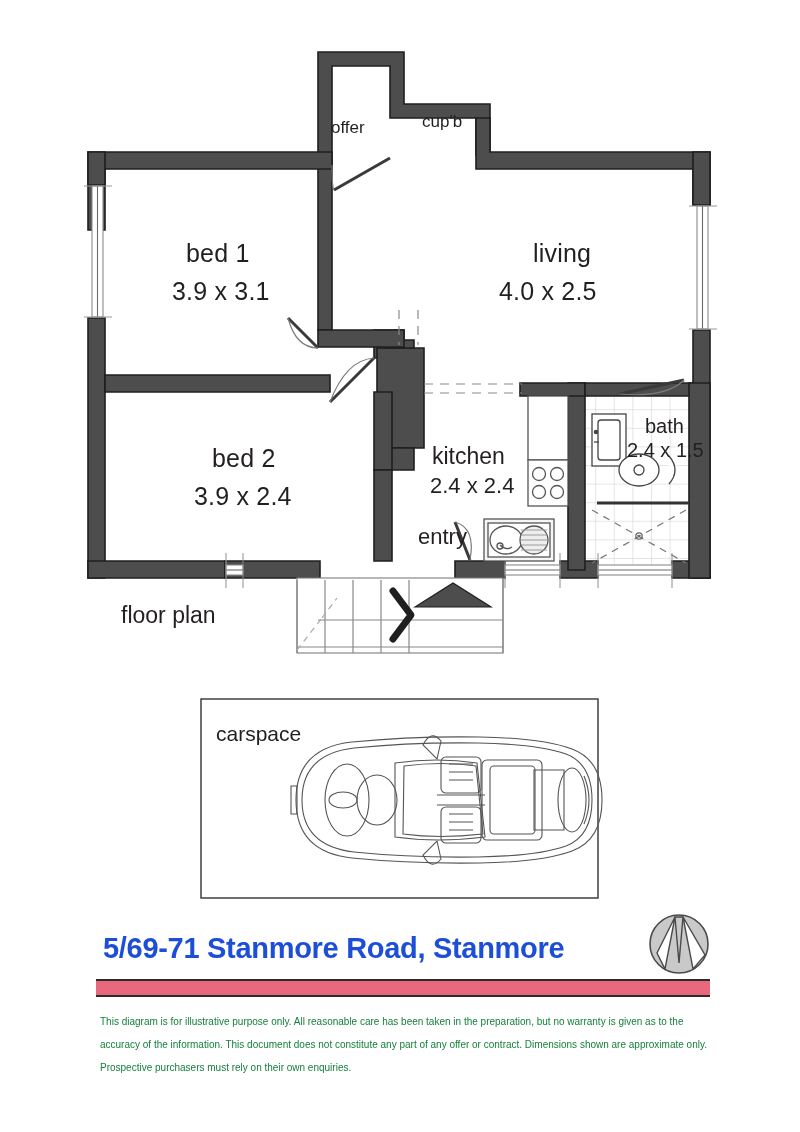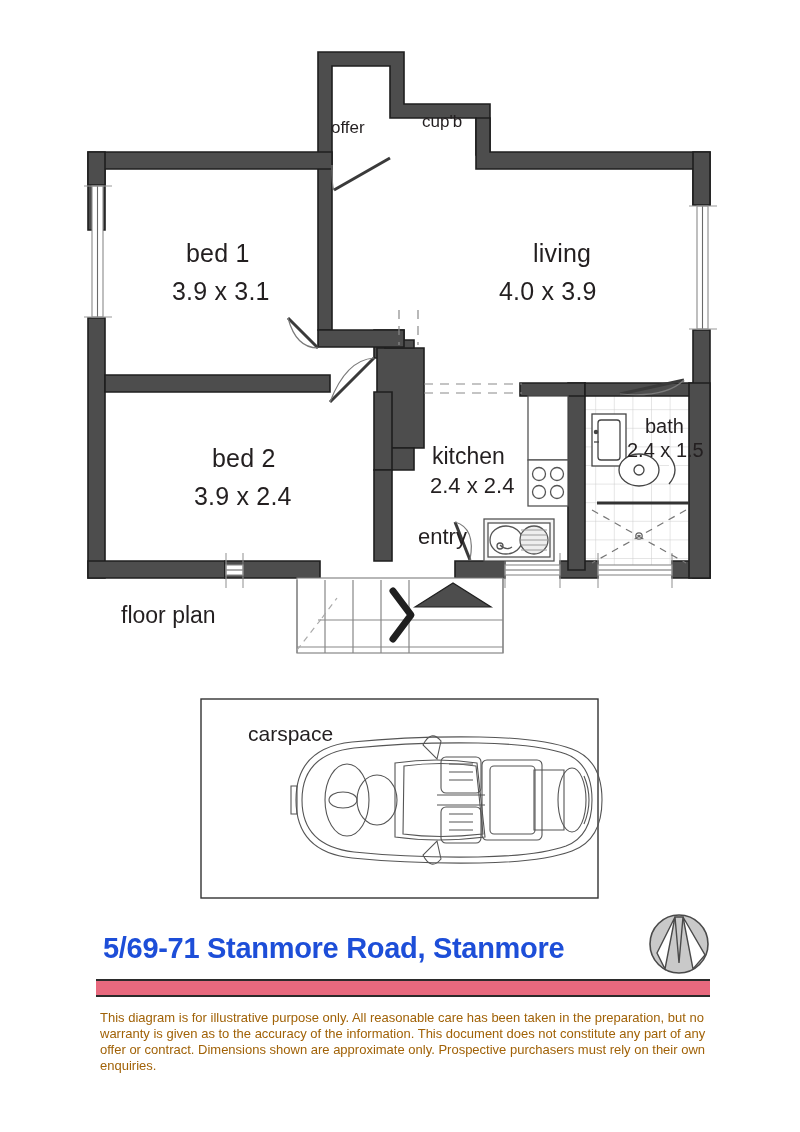--- a/index.html
+++ b/index.html
@@ -8,21 +8,21 @@
   .txt{position:absolute;white-space:nowrap;}
   
   .room-name{font-size:25px;color:#231f20;letter-spacing:.2px;}
   .room-dim{font-size:25px;color:#231f20;letter-spacing:.2px;}
   .small-label{font-size:17px;color:#231f20;}
   .mid-label{font-size:19px;color:#231f20;}
   .sec-label{font-size:23px;color:#231f20;}
   .carspace-label{font-size:21px;color:#231f20;}
   .title{position:absolute;left:103px;top:932px;font-size:29px;font-weight:bold;color:#1d4ed8;letter-spacing:-0.3px;}
   .pinkbar{position:absolute;left:96px;top:979px;width:614px;height:14px;background:#e8697e;border-top:2px solid #2b2b2b;border-bottom:2px solid #2b2b2b;}
-  .disc{position:absolute;left:100px;top:1010px;width:610px;font-size:13px;line-height:16px;color:#a16207;}
+  .disc{position:absolute;left:100px;top:1010px;width:610px;font-size:10px;line-height:23px;color:#15803d;}
   .logo{position:absolute;left:645px;top:913px;width:68px;height:62px;}
 </style>
 </head>
 <body>
 
 <svg id="plan" viewBox="0 0 800 1132" xmlns="http://www.w3.org/2000/svg">
   <defs>
     <pattern id="tiles" width="18.6" height="18.6" patternUnits="userSpaceOnUse">
       <rect width="18.6" height="18.6" fill="#ffffff"></rect>
       <path d="M0 0 H18.6 M0 0 V18.6" stroke="#cccccc" stroke-width="1"></path>
@@ -212,35 +212,35 @@
   </g>
 </svg>
 
 <div class="txt small-label" style="left:331px;top:118px;">offer</div>
 <div class="txt small-label" style="left:422px;top:112px;">cup'b</div>
 
 <div class="txt room-name" style="left:186px;top:239px;">bed 1</div>
 <div class="txt room-dim" style="left:172px;top:277px;">3.9 x 3.1</div>
 
 <div class="txt room-name" style="left:533px;top:239px;text-align:center;">living</div>
-<div class="txt room-dim" style="left:499px;top:277px;">4.0 x 3.9</div>
+<div class="txt room-dim" style="left:499px;top:277px;">4.0 x 2.5</div>
 
 <div class="txt room-name" style="left:212px;top:444px;">bed 2</div>
 <div class="txt room-dim" style="left:194px;top:482px;">3.9 x 2.4</div>
 
 <div class="txt mid-label" style="left:432px;top:443px;font-size:23px;">kitchen</div>
 <div class="txt mid-label" style="left:430px;top:473px;font-size:22px;">2.4 x 2.4</div>
 
 <div class="txt mid-label" style="left:645px;top:415px;font-size:20px;">bath</div>
 <div class="txt mid-label" style="left:627px;top:439px;font-size:20px;">2.4 x 1.5</div>
 
 <div class="txt mid-label" style="left:418px;top:524px;font-size:22px;">entry</div>
 
 <div class="txt sec-label" style="left:100px;top:602px;margin-left:21px;">floor plan</div>
-<div class="txt carspace-label" style="left:216px;top:722px;margin-left:32px;">carspace</div>
+<div class="txt carspace-label" style="left:216px;top:722px;">carspace</div>
 
 <div class="title">5/69-71 Stanmore Road, Stanmore</div>
 
 <svg class="logo" viewBox="0 0 68 62" xmlns="http://www.w3.org/2000/svg">
   <circle cx="34" cy="31" r="29" fill="#c9c9c9" stroke="#4a4a4a" stroke-width="1.6"></circle>
   <path d="M34 2 L34 60" stroke="#ffffff" stroke-width="0" fill="none"></path>
   <path d="M30 4 L20 56 L12 40 Z" fill="#ffffff" stroke="#4a4a4a" stroke-width="1.4"></path>
   <path d="M38 4 L48 56 L60 42 Z" fill="#ffffff" stroke="#4a4a4a" stroke-width="1.4"></path>
   <path d="M30 4 L34 50 L38 4 Z" fill="#c9c9c9" stroke="#4a4a4a" stroke-width="1.4"></path>
 </svg>

